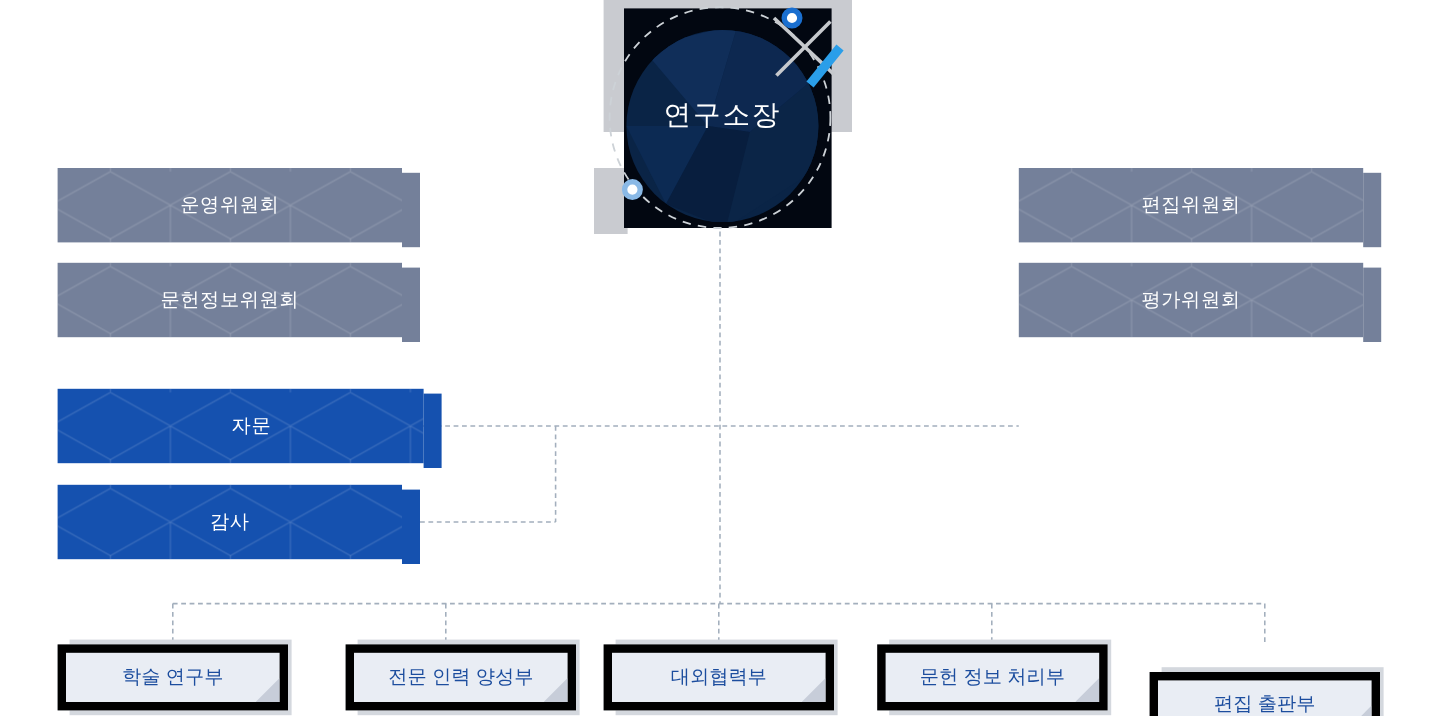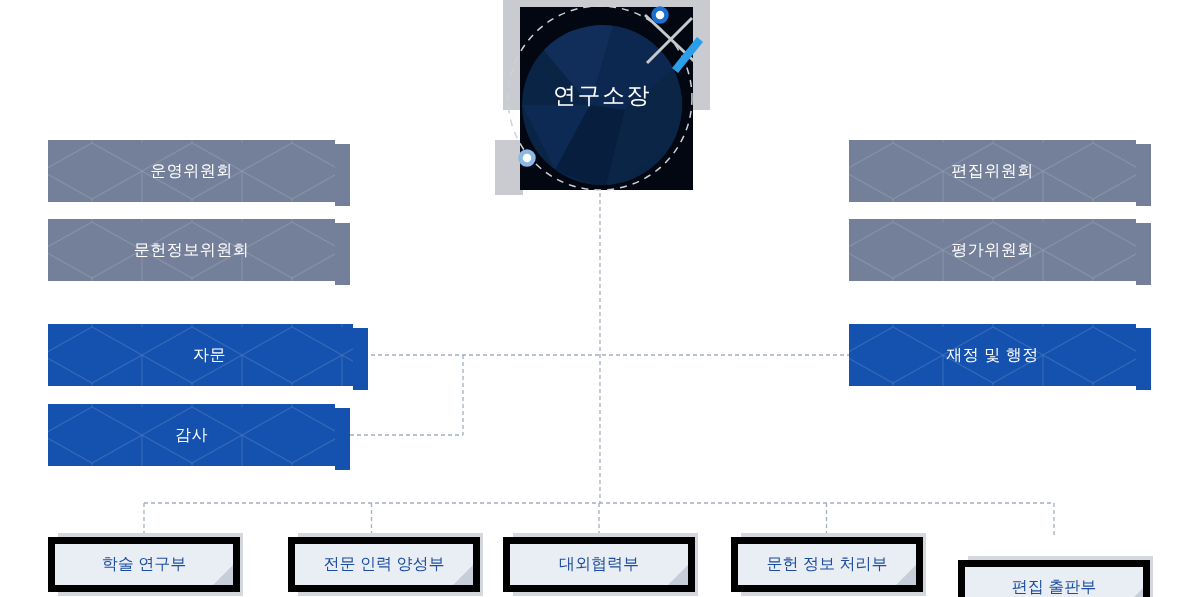--- a/index.html
+++ b/index.html
@@ -120,26 +120,20 @@
       </svg>
     <span class="lbl">자문</span>
   </div>
   <div class="wbox blue" style="left:48px;top:404px;justify-content:center;">
     <svg class="pattern-fill">
         <rect width="100%" height="100%" fill="url(#cubep)"></rect>
       </svg>
     <span class="lbl">감사</span>
   </div>
 
-  <div class="wbox blue" style="left:849px;top:324px;">
-    <svg class="pattern-fill">
-        <rect width="100%" height="100%" fill="url(#cubep)"></rect>
-      </svg>
-    <span class="lbl">재정 및 행정</span>
-  </div>
 
   <div class="dept" style="left:48px;top:537px;">
     <div class="dept-shadow"></div>
     <div class="dept-card">
       <span class="lbl">학술 연구부</span>
     </div>
   </div>
   <div class="dept" style="left:288px;top:537px;">
     <div class="dept-shadow"></div>
     <div class="dept-card">

